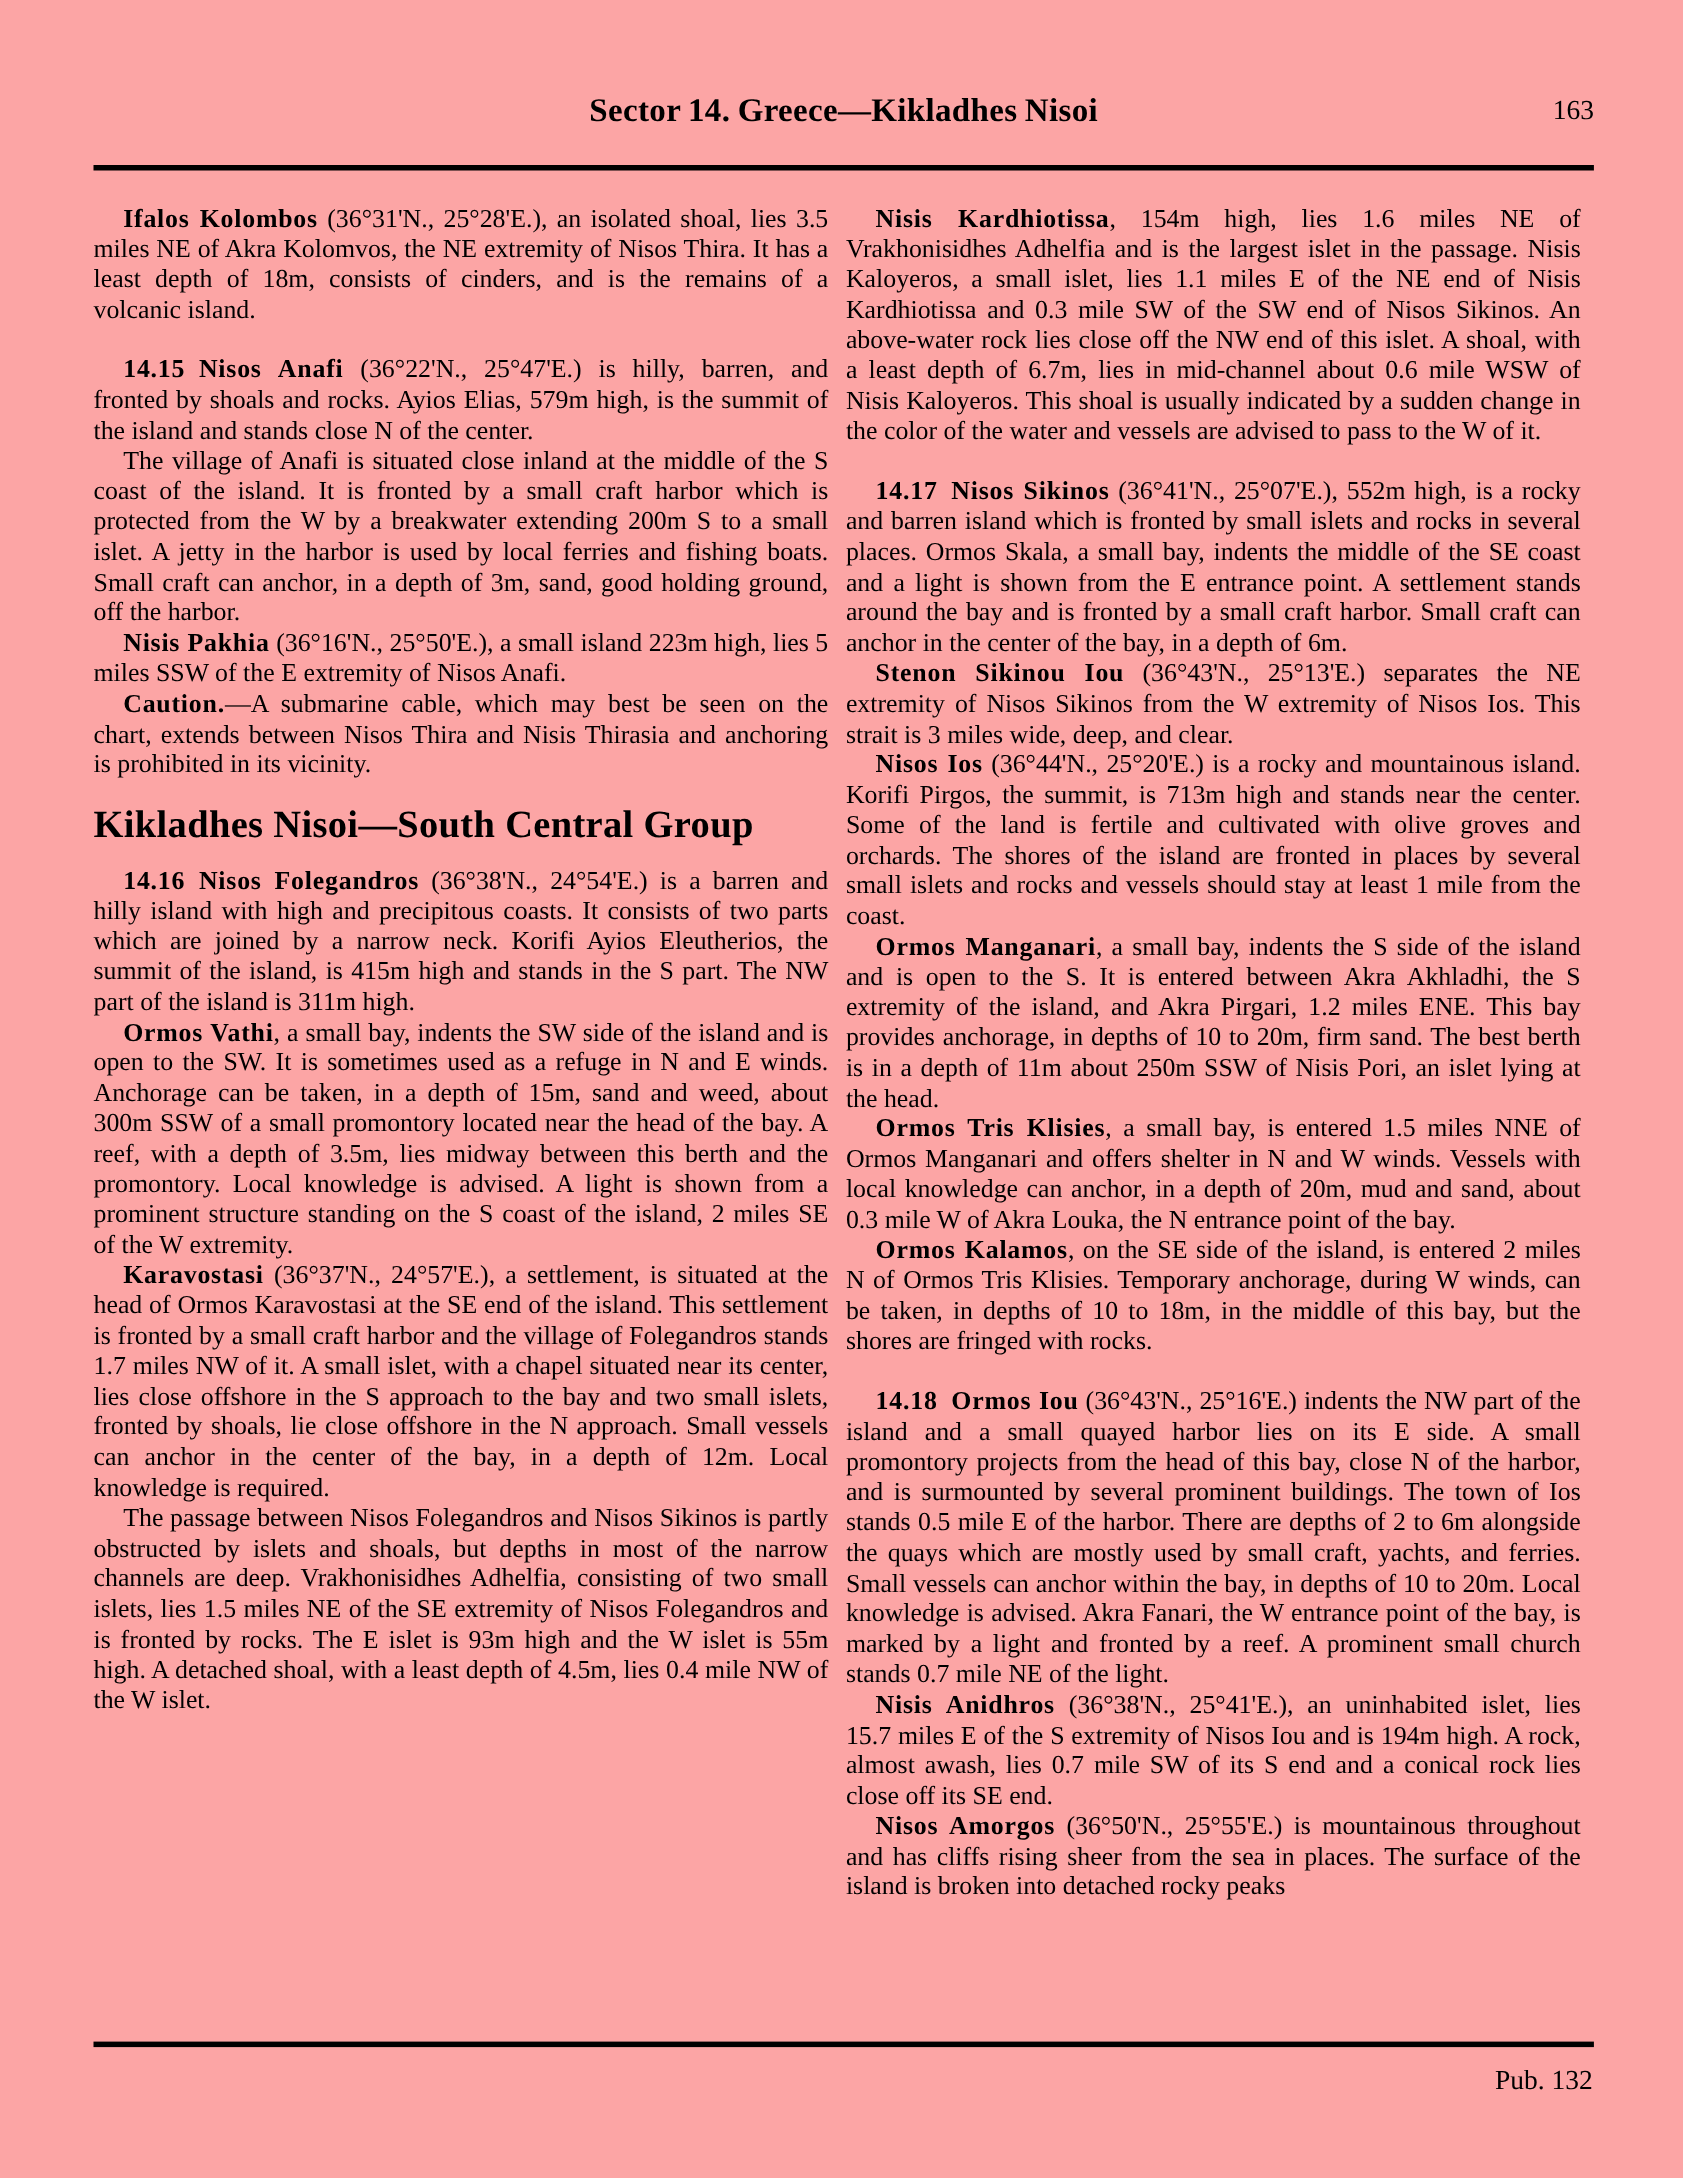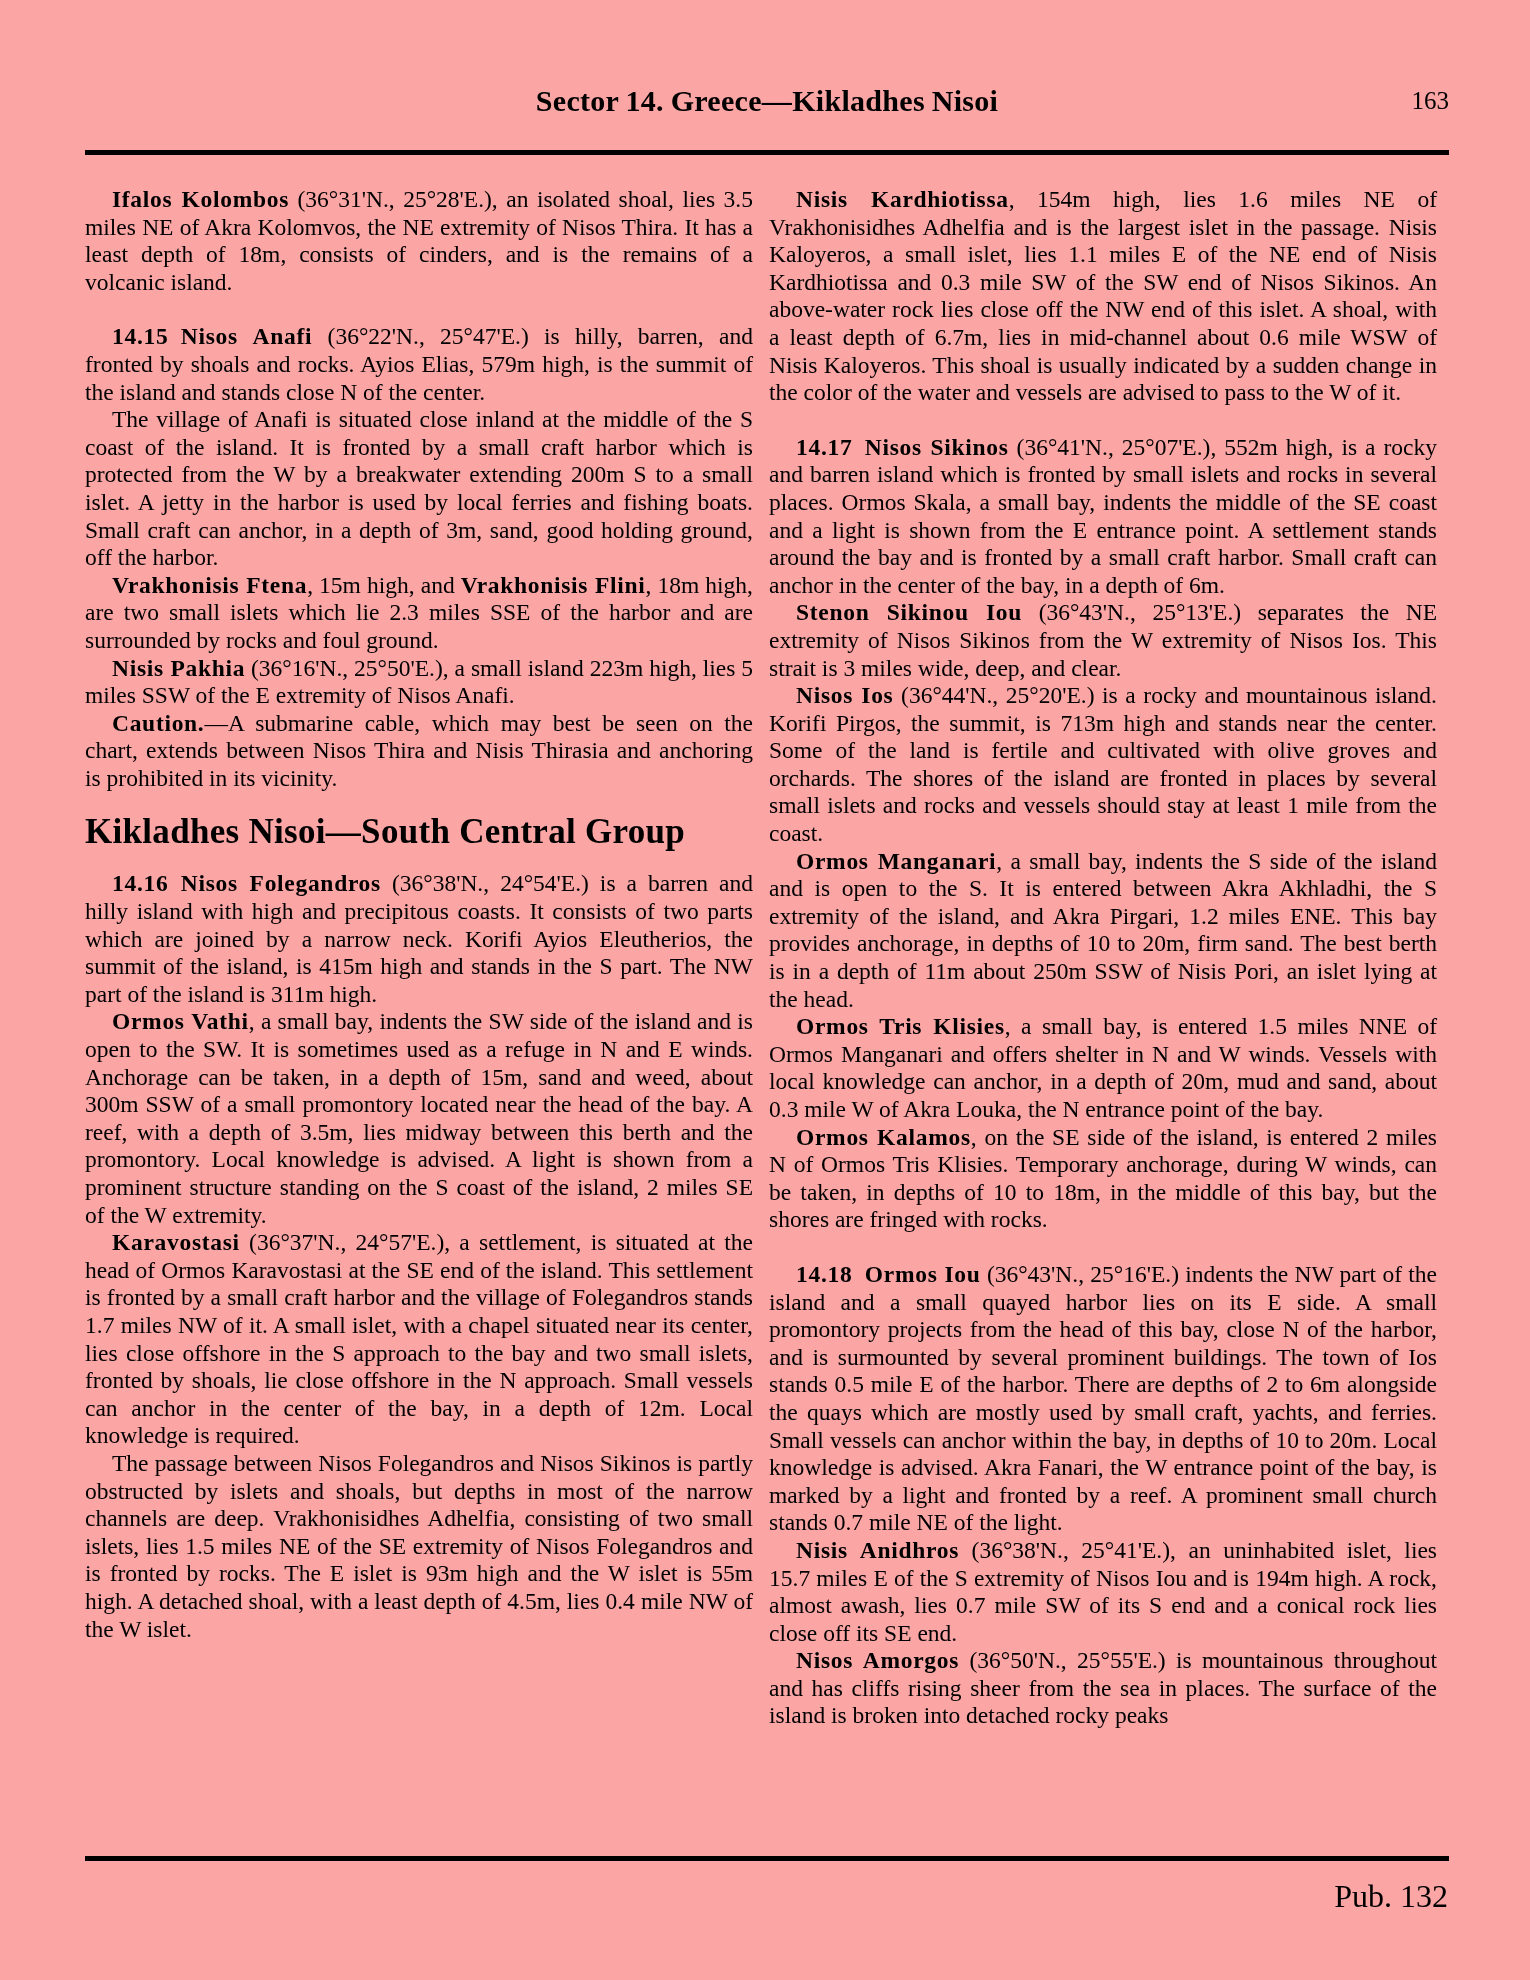--- a/index.html
+++ b/index.html
@@ -30,40 +30,39 @@
   p.para {
     margin:0; font-size:23.5px; line-height:27.6px;
     text-align:justify; text-indent:27px;
   }
   p.spaced { margin-top:27px; }
   .section-heading {
     margin:24px 0 22px 0; font-size:35px; line-height:32px;
     font-weight:700; letter-spacing:0.3px; text-indent:0;
   }
   .bold-lead { font-weight:700; letter-spacing:0.7px; }
-  .pub-number { position:absolute; top:1878px; right:82px; font-size:32px; }
+  .pub-number { position:absolute; top:1878px; right:82px; font-size:25px; }
 </style>
 </head>
 <body>
 
 <div class="page">
 
   <div class="doc-header">
     <div class="doc-title">Sector 14. Greece—Kikladhes Nisoi</div>
     <div class="page-number">163</div>
   </div>
 
   <div class="rule rule-top"></div>
 
   <div class="columns">
     <div class="column">
         <p class="para"><span class="bold-lead">Ifalos Kolombos</span><span class="body-text"> (36°31'N., 25°28'E.), an isolated shoal, lies 3.5 miles NE of Akra Kolomvos, the NE extremity of Nisos Thira. It has a least depth of 18m, consists of cinders, and is the remains of a volcanic island.</span></p>
         <p class="para spaced"><span class="bold-lead">14.15 Nisos Anafi</span><span class="body-text"> (36°22'N., 25°47'E.) is hilly, barren, and fronted by shoals and rocks. Ayios Elias, 579m high, is the summit of the island and stands close N of the center.</span></p>
         <p class="para"><span class="body-text">The village of Anafi is situated close inland at the middle of the S coast of the island. It is fronted by a small craft harbor which is protected from the W by a breakwater extending 200m S to a small islet. A jetty in the harbor is used by local ferries and fishing boats. Small craft can anchor, in a depth of 3m, sand, good holding ground, off the harbor.</span></p>
-        <p class="para"><span class="bold-lead">Vrakhonisis Ftena</span><span class="body-text">, 15m high, and </span><span class="bold-lead">Vrakhonisis Flini</span><span class="body-text">, 18m high, are two small islets which lie 2.3 miles SSE of the harbor and are surrounded by rocks and foul ground.</span></p>
         <p class="para"><span class="bold-lead">Nisis Pakhia</span><span class="body-text"> (36°16'N., 25°50'E.), a small island 223m high, lies 5 miles SSW of the E extremity of Nisos Anafi.</span></p>
         <p class="para"><span class="bold-lead">Caution.</span><span class="body-text">—A submarine cable, which may best be seen on the chart, extends between Nisos Thira and Nisis Thirasia and anchoring is prohibited in its vicinity.</span></p>
         <h2 class="section-heading">Kikladhes Nisoi—South Central Group</h2>
         <p class="para"><span class="bold-lead">14.16 Nisos Folegandros</span><span class="body-text"> (36°38'N., 24°54'E.) is a barren and hilly island with high and precipitous coasts. It consists of two parts which are joined by a narrow neck. Korifi Ayios Eleutherios, the summit of the island, is 415m high and stands in the S part. The NW part of the island is 311m high.</span></p>
         <p class="para"><span class="bold-lead">Ormos Vathi</span><span class="body-text">, a small bay, indents the SW side of the island and is open to the SW. It is sometimes used as a refuge in N and E winds. Anchorage can be taken, in a depth of 15m, sand and weed, about 300m SSW of a small promontory located near the head of the bay. A reef, with a depth of 3.5m, lies midway between this berth and the promontory. Local knowledge is advised. A light is shown from a prominent structure standing on the S coast of the island, 2 miles SE of the W extremity.</span></p>
         <p class="para"><span class="bold-lead">Karavostasi</span><span class="body-text"> (36°37'N., 24°57'E.), a settlement, is situated at the head of Ormos Karavostasi at the SE end of the island. This settlement is fronted by a small craft harbor and the village of Folegandros stands 1.7 miles NW of it. A small islet, with a chapel situated near its center, lies close offshore in the S approach to the bay and two small islets, fronted by shoals, lie close offshore in the N approach. Small vessels can anchor in the center of the bay, in a depth of 12m. Local knowledge is required.</span></p>
         <p class="para"><span class="body-text">The passage between Nisos Folegandros and Nisos Sikinos is partly obstructed by islets and shoals, but depths in most of the narrow channels are deep. Vrakhonisidhes Adhelfia, consisting of two small islets, lies 1.5 miles NE of the SE extremity of Nisos Folegandros and is fronted by rocks. The E islet is 93m high and the W islet is 55m high. A detached shoal, with a least depth of 4.5m, lies 0.4 mile NW of the W islet.</span></p>
       </div>
     <div class="column">
         <p class="para"><span class="bold-lead">Nisis Kardhiotissa</span><span class="body-text">, 154m high, lies 1.6 miles NE of Vrakhonisidhes Adhelfia and is the largest islet in the passage. Nisis Kaloyeros, a small islet, lies 1.1 miles E of the NE end of Nisis Kardhiotissa and 0.3 mile SW of the SW end of Nisos Sikinos. An above-water rock lies close off the NW end of this islet. A shoal, with a least depth of 6.7m, lies in mid-channel about 0.6 mile WSW of Nisis Kaloyeros. This shoal is usually indicated by a sudden change in the color of the water and vessels are advised to pass to the W of it.</span></p>

